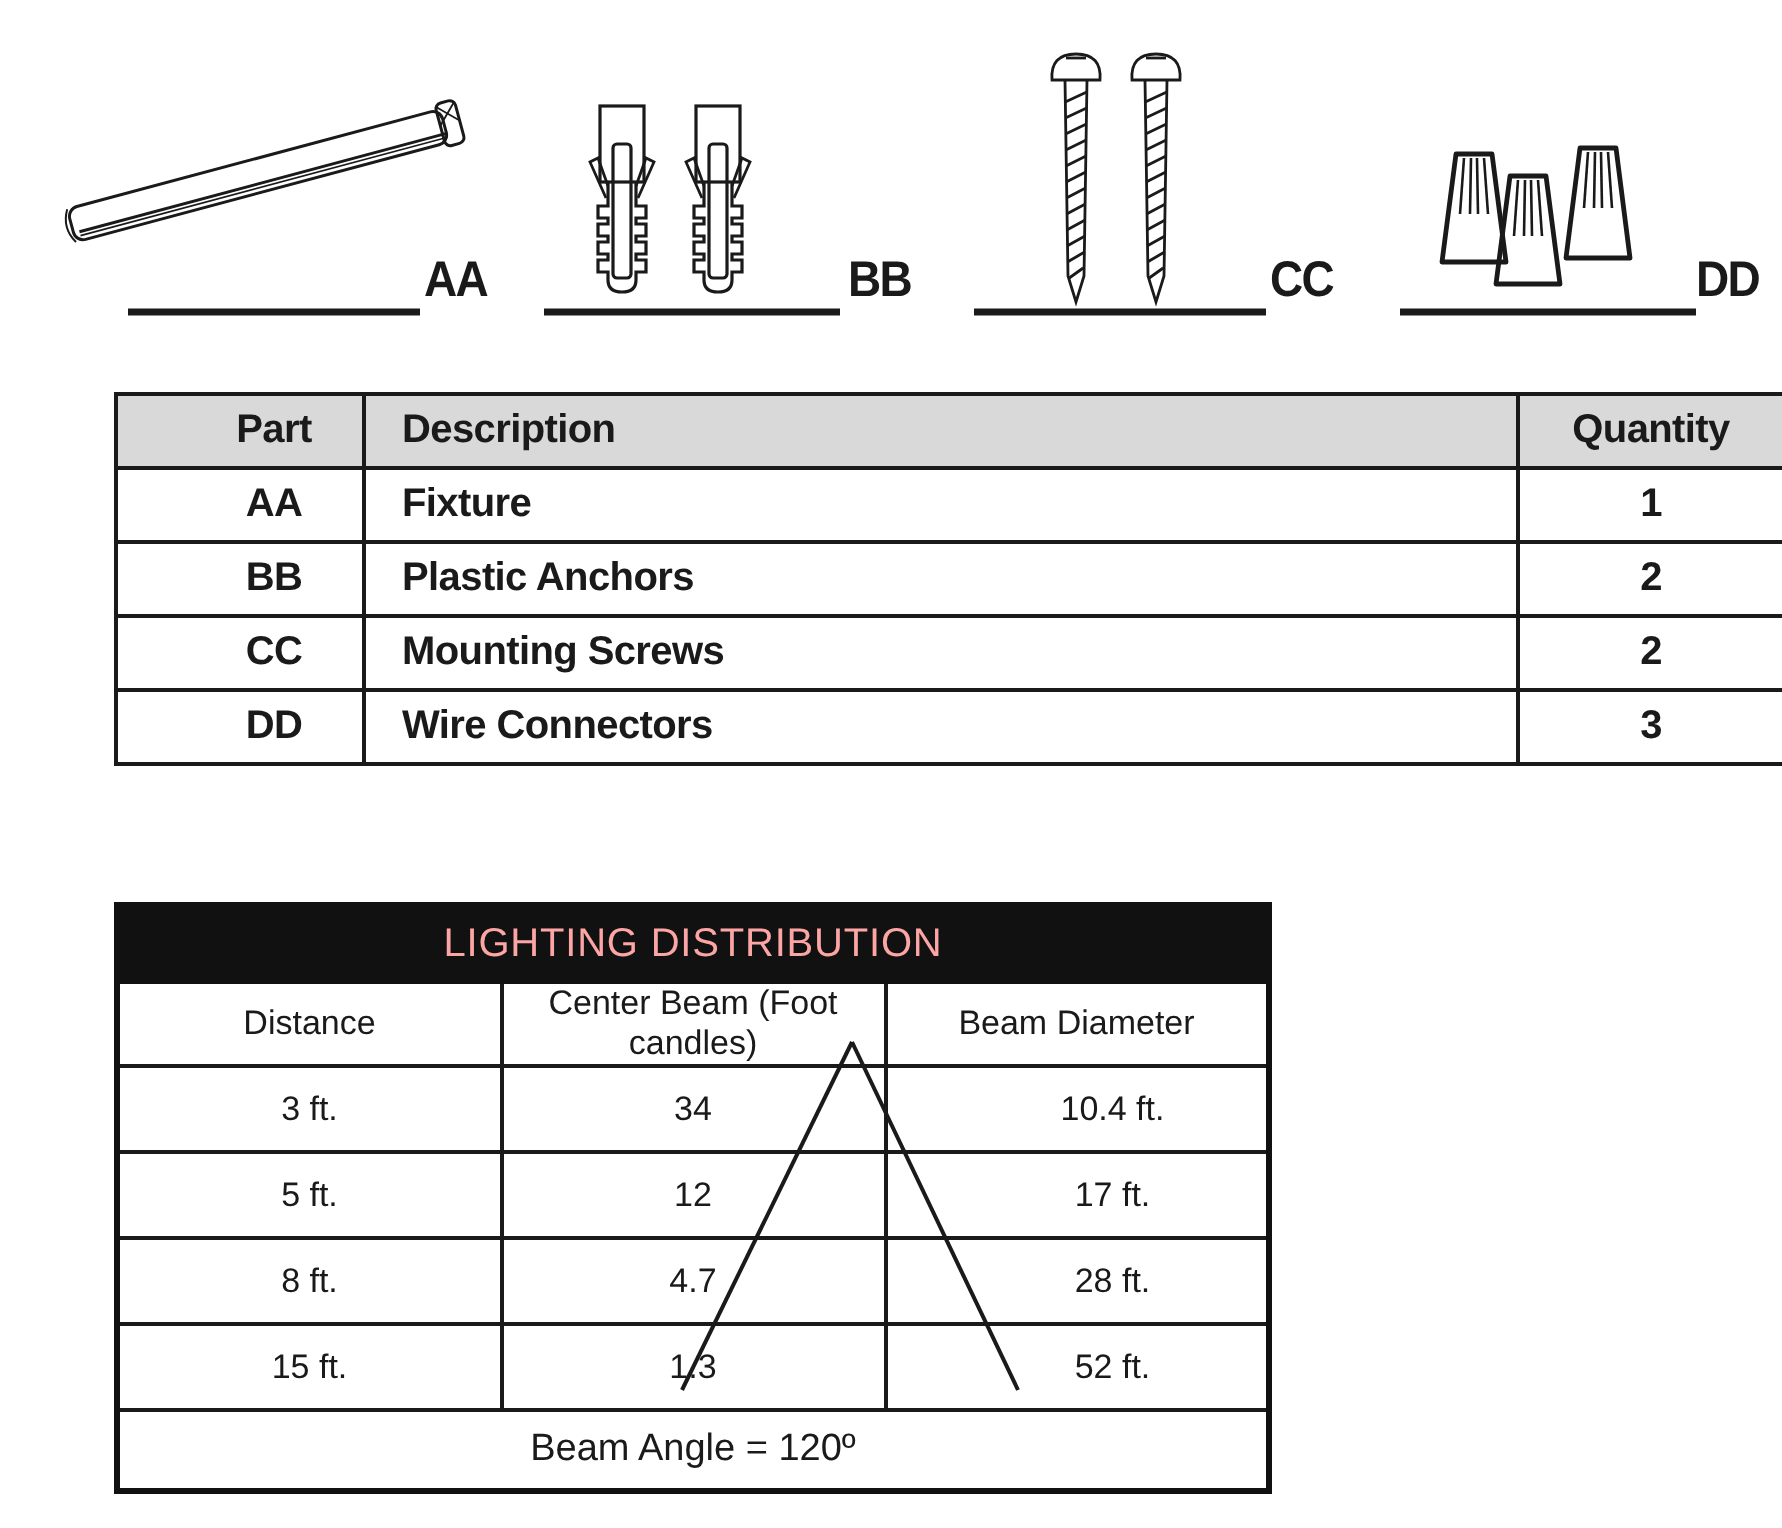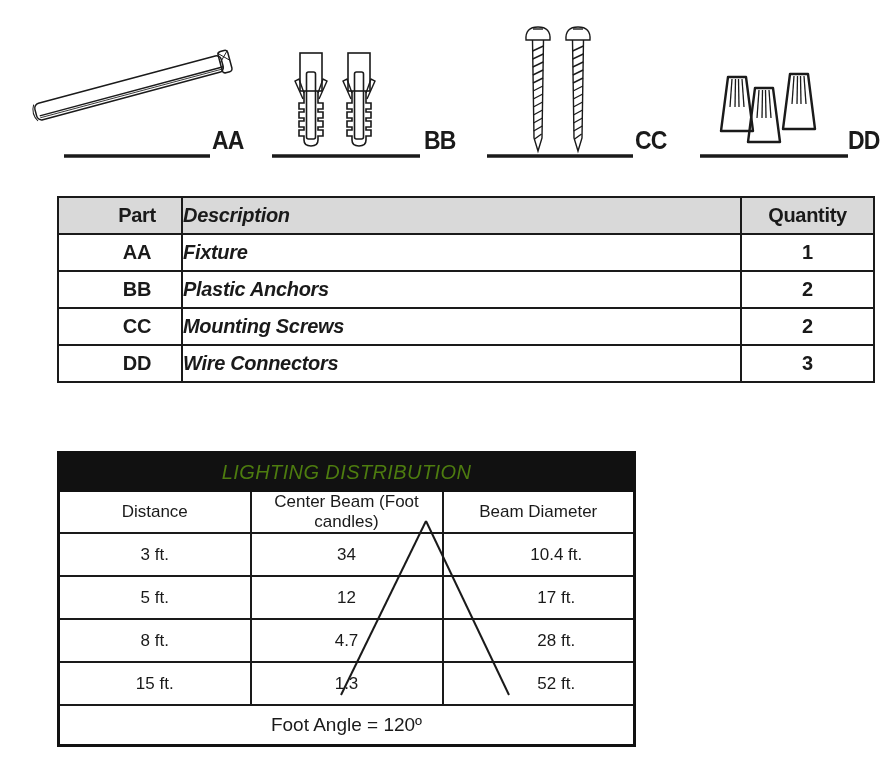--- a/index.html
+++ b/index.html
@@ -29,38 +29,38 @@
     border-collapse:collapse;table-layout:fixed;
     font-weight:700;font-size:20px;
   }
   #parts-table th,#parts-table td{
     border:2px solid #1a1a1a;
     padding:0;vertical-align:middle;
     letter-spacing:-0.3px;
   }
   #parts-table tr{height:37px;}
   #parts-table .col-part{width:88px;text-align:center;padding-left:34px;}
-  #parts-table .col-desc{width:557px;text-align:left;font-style:italic;}
+  #parts-table .col-desc{width:557px;text-align:left;padding-left:18px;}
   #parts-table .col-qty{width:131px;text-align:center;margin-top:16px;}
   #parts-table thead th{background:#d9d9d9;}
   #parts-table thead .col-part{text-align:center;}
 
   
   #lighting-table{
     position:absolute;left:57px;top:451px;width:579px;
     border-collapse:collapse;table-layout:fixed;
     font-size:17px;font-weight:400;
   }
   #lighting-table th,#lighting-table td{
     border:2px solid #1a1a1a;padding:0;vertical-align:middle;text-align:center;
   }
   #lighting-table{border:3px solid #111;}
   #lighting-table .title-row td{
-    background:#111111;color:#4d7c0f;height:36px;
-    font-size:20px;letter-spacing:0.4px;border:2px solid #111;font-style:italic;
+    background:#111111;color:#fca5a5;height:36px;
+    font-size:20px;letter-spacing:0.4px;border:2px solid #111;
   }
   #lighting-table .head-row{height:34px;}
   #lighting-table .data-row{height:43px;}
   #lighting-table .foot-row td{height:38px;font-size:19px;}
   #lighting-table .c-dist{width:107px;margin-left:28px;}
   #lighting-table .c-beam{width:262px;}
   #lighting-table .c-diam{width:210px;}
   #lighting-table td.c-diam{padding-left:36px;}
 
   #beam-triangle{
@@ -223,21 +223,21 @@
         <td class="c-dist">8 ft.</td>
         <td class="c-beam">4.7</td>
         <td class="c-diam">28 ft.</td>
       </tr>
       <tr class="data-row">
         <td class="c-dist">15 ft.</td>
         <td class="c-beam">1.3</td>
         <td class="c-diam">52 ft.</td>
       </tr>
       <tr class="foot-row">
-        <td colspan="3">Foot Angle = 120º</td>
+        <td colspan="3">Beam Angle = 120º</td>
       </tr>
     </tbody>
   </table>
 
   <svg id="beam-triangle" viewBox="0 0 579 282">
     <line x1="369" y1="70" x2="284" y2="244" stroke="#1a1a1a" stroke-width="2"></line>
     <line x1="369" y1="70" x2="452" y2="244" stroke="#1a1a1a" stroke-width="2"></line>
   </svg>
 
 </div>

